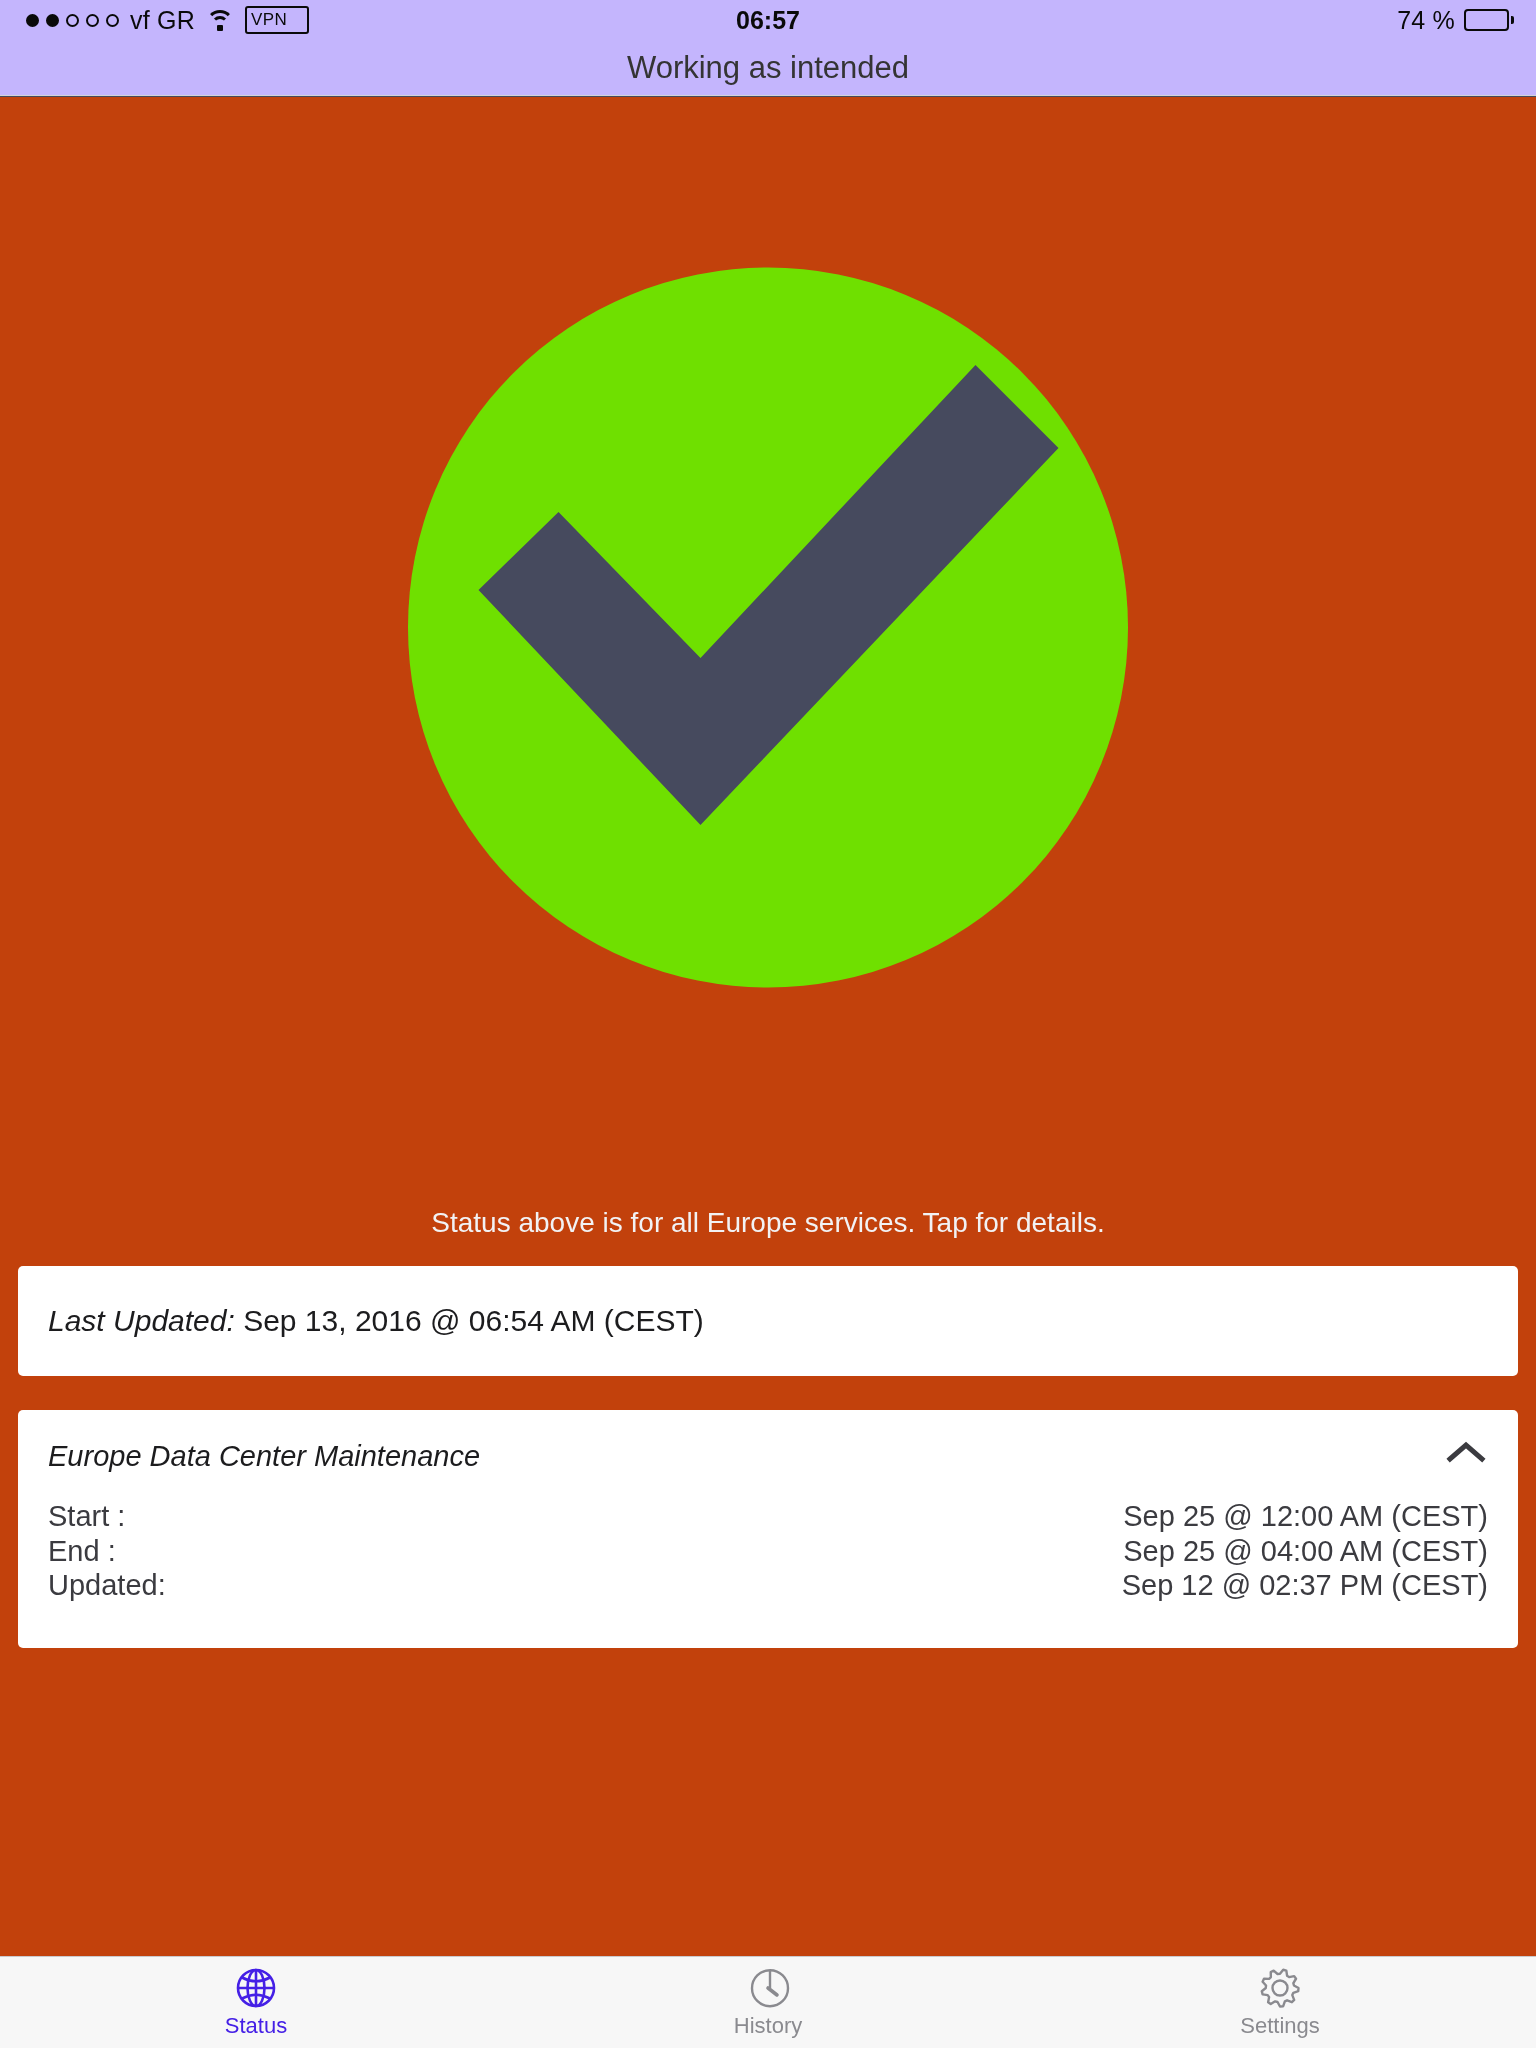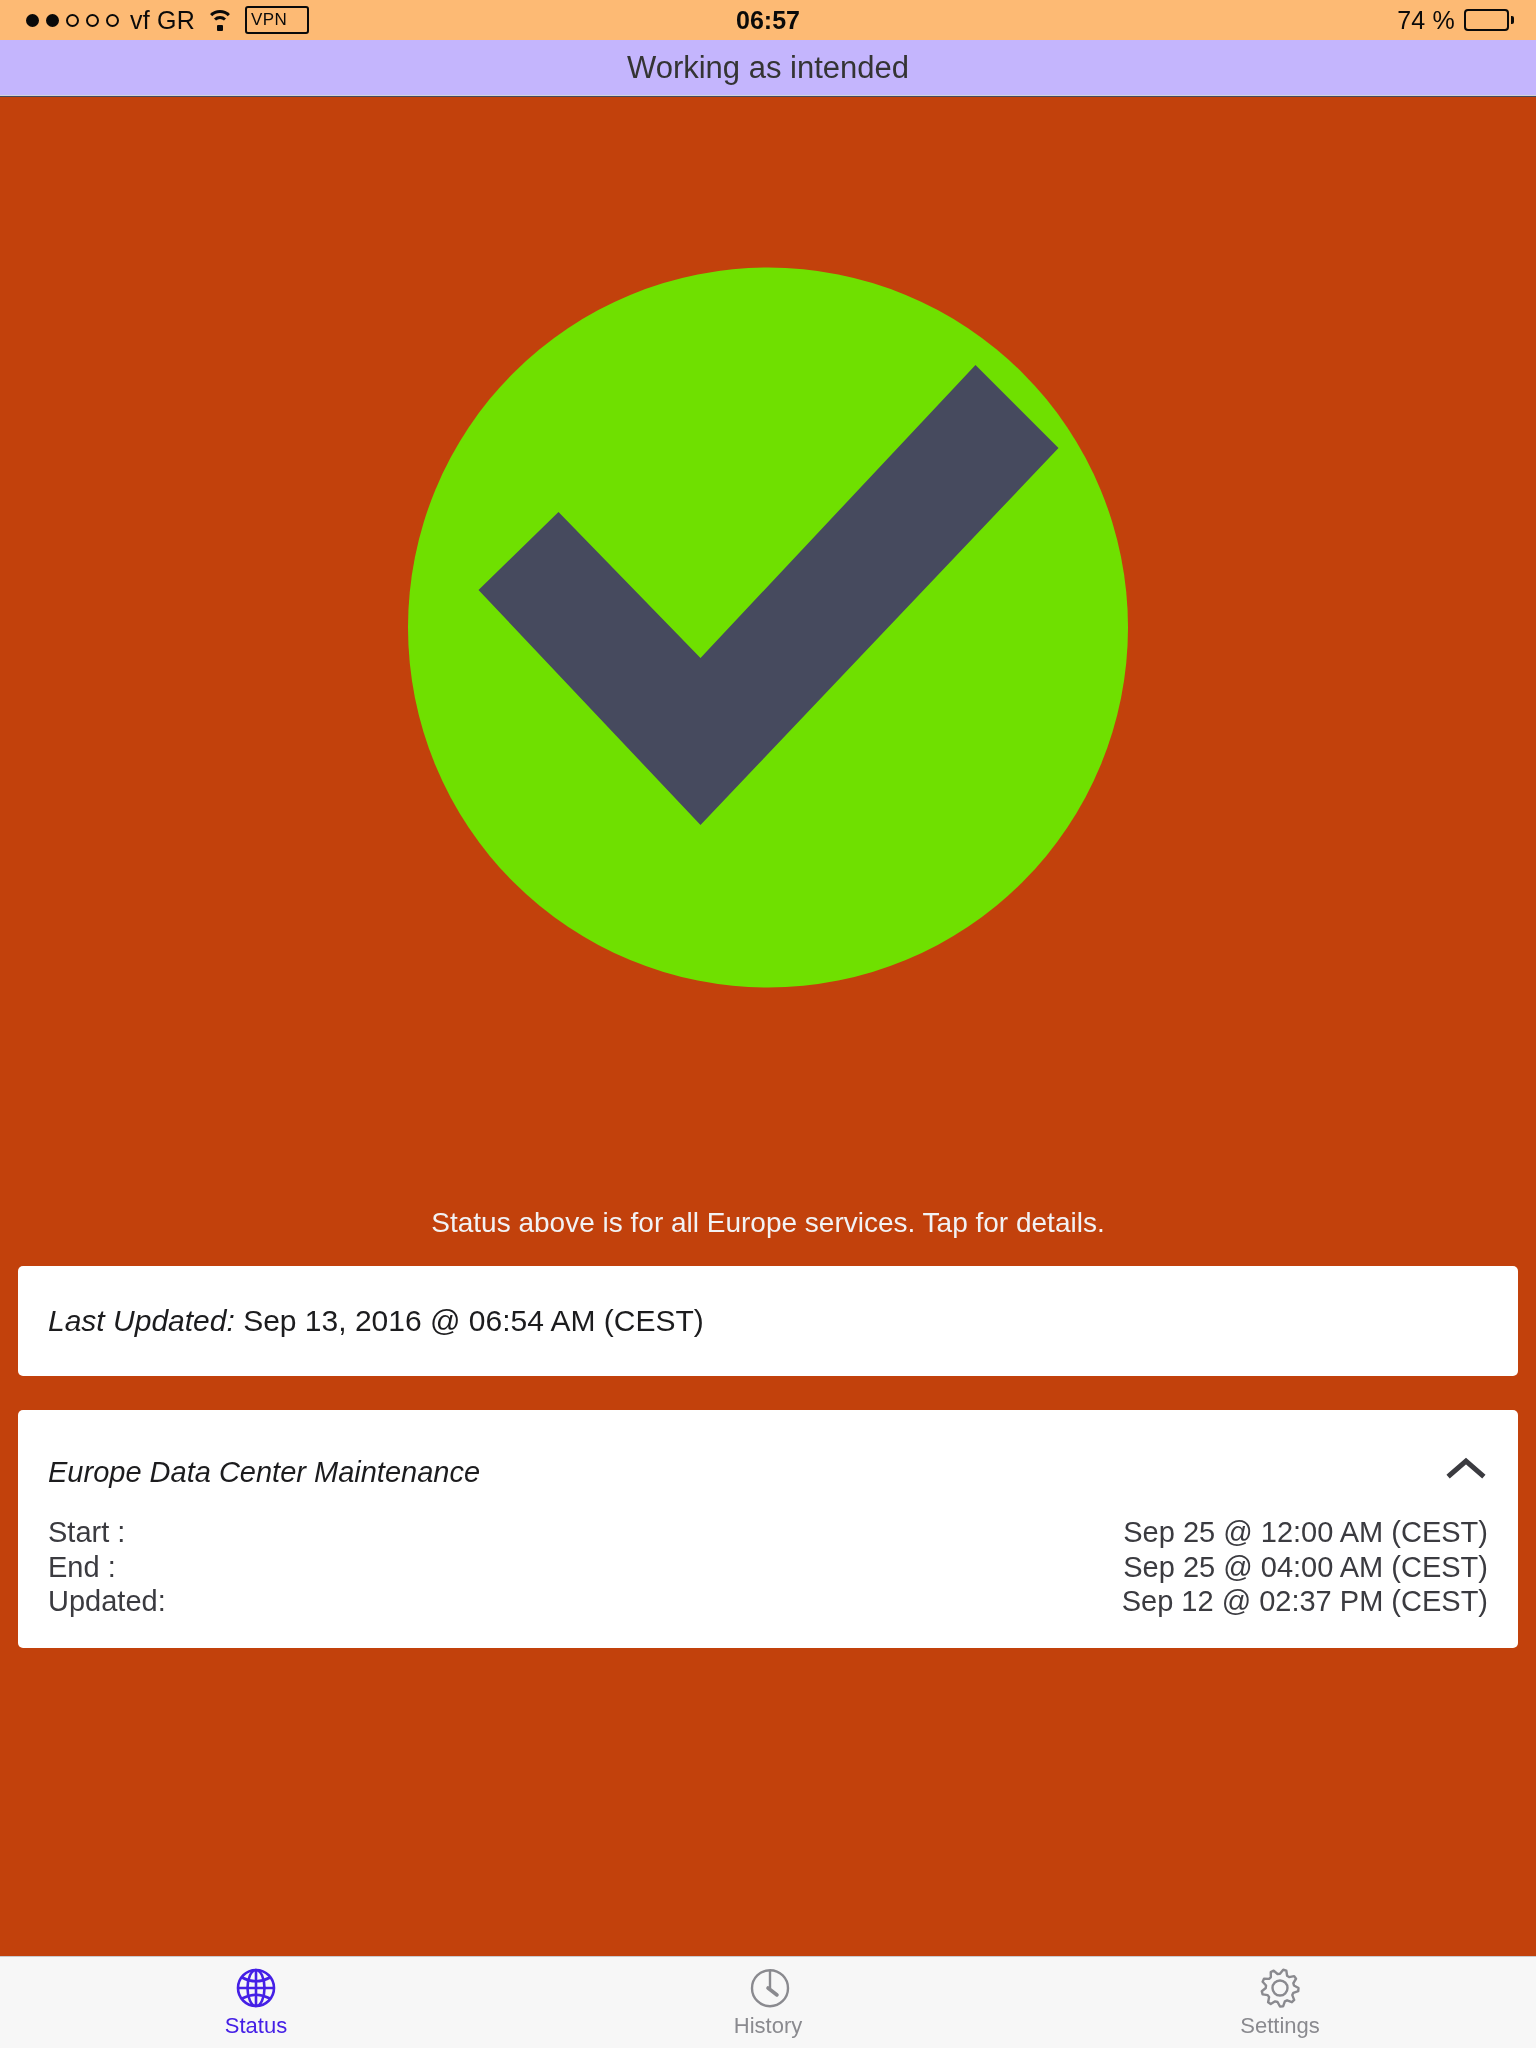--- a/index.html
+++ b/index.html
@@ -7,21 +7,21 @@
     width:1536px; height:2048px;
     font-family:"Liberation Sans", sans-serif;
     background:#464a5e;
     overflow:hidden;
   }
   .phone { position:relative; width:1536px; height:2048px; background:#464a5e; }
 
   
   .statusbar {
     position:absolute; top:0; left:0; width:1536px; height:40px;
-    background:#fdba74; color:#0a0a0a;
+    background:#c4b5fd; color:#0a0a0a;
     display:flex; align-items:center;
     font-size:25px;
   }
   .sb-left { position:absolute; left:26px; display:flex; align-items:center; gap:11px; }
   .sig-dots { display:flex; align-items:center; gap:7px; }
   .dot { width:13px; height:13px; border-radius:50%; border:2px solid #0a0a0a; }
   .dot.on { background:#0a0a0a; }
   .carrier { font-size:25px; letter-spacing:0.2px; }
   .wifi { width:28px; height:21px; position:relative; display:inline-block; }
   .wifi i { position:absolute; display:block; border:3.5px solid #0a0a0a; border-bottom-color:transparent;
@@ -63,21 +63,21 @@
   }
 
   .card {
     position:absolute; left:18px; width:1500px;
     background:#ffffff; border-radius:5px;
   }
   .card-updated { top:1169px; height:110px; display:flex; align-items:center; padding:0 30px; }
   .card-updated .line { font-size:30px; color:#1c1c1e; white-space:nowrap; }
   .card-updated .lbl { font-style:italic; }
 
-  .card-maint { top:1313px; height:238px; padding:44px 30px 0 30px; }
+  .card-maint { top:1313px; height:238px; padding:28px 30px 0 30px; }
   .maint-head { display:flex; align-items:flex-start; justify-content:space-between; }
   .maint-title { font-style:italic; font-size:29px; color:#1c1c1e; padding-top:2px; }
   .chev { width:44px; height:30px; display:block; }
 
   .maint-rows { margin-top:26px; }
   .mrow { display:flex; justify-content:space-between; align-items:baseline; font-size:29px;
           color:#3b3b40; line-height:1.06; padding:2px 0; }
   .mrow .mval { color:#3b3b40; }
 
   

